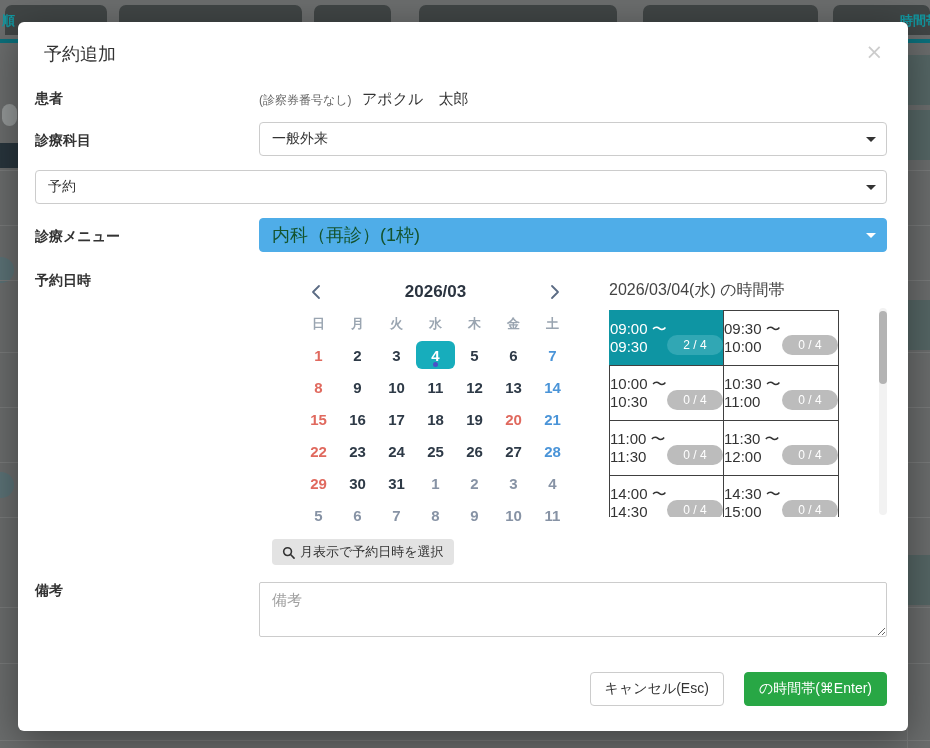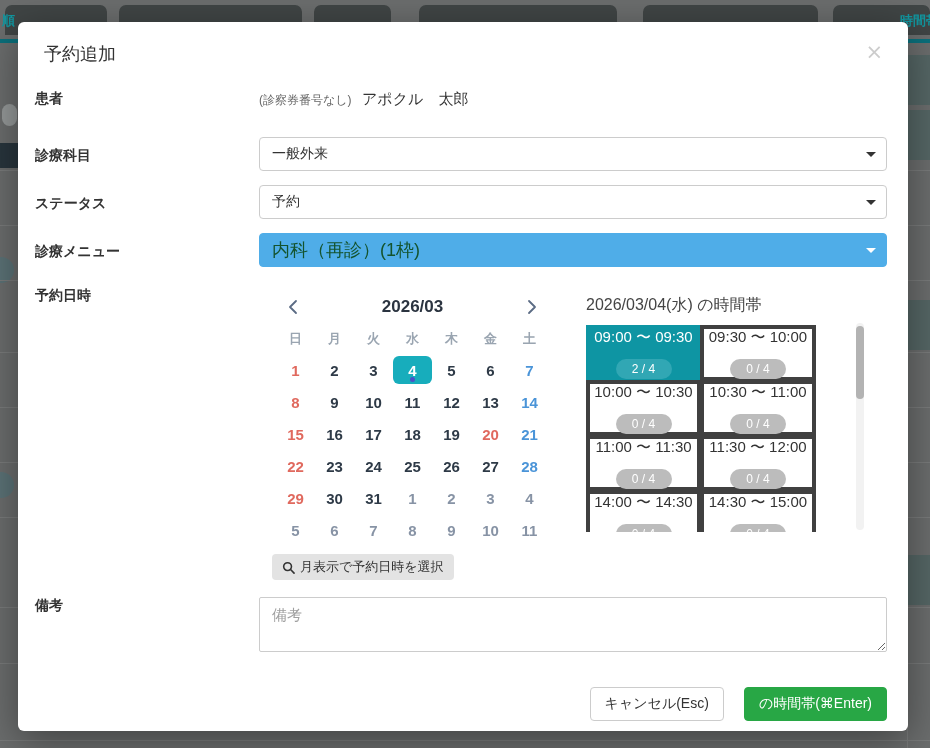--- a/index.html
+++ b/index.html
@@ -44,21 +44,21 @@
   .selectbox { position:relative; height:34px; border:1px solid #ccc; border-radius:4px;
     background:#fff; font-size:14px; color:#333; display:flex; align-items:center;
     padding:0 26px 0 12px; cursor:pointer; }
   .selectbox .caret { position:absolute; right:10px; top:50%; margin-top:-2px;
     width:0; height:0; border-left:5px solid transparent; border-right:5px solid transparent;
     border-top:5px solid #333; }
   .selectbox.blue { background:var(--menu-blue); border-color:var(--menu-blue); color:#14532d; font-size:18px; }
   .selectbox.blue .caret { border-top-color:#fff; }
 
   .dt-row { margin-top:20px; }
-  .dt-panels { display:flex; }
+  .dt-panels { display:flex;justify-content:flex-end; }
 
   
   .calendar { width:327px; padding-top:7px; }
   .cal-inner { width:273px; margin-left:17px; }
   .cal-header { display:flex; align-items:center; justify-content:space-between; height:25px; padding:0 6px; }
   .cal-title { font-size:17px; font-weight:bold; color:#2b3440; }
   .cal-chev { width:22px; height:22px; display:flex; align-items:center; justify-content:center; cursor:pointer; }
   .cal-chev svg { display:block; }
   .cal-weekdays, .cal-grid { display:grid; grid-template-columns:repeat(7,39px); }
   .cal-weekdays { margin-top:12px; }
@@ -73,22 +73,22 @@
   .cal-day.out { color:#8793a5; }
   .cal-day.sel { background:var(--cal-sel); color:#fff; border-radius:6px; }
   .cal-day .dot { position:absolute; bottom:2px; left:50%; margin-left:-2.5px;
     width:5px; height:5px; border-radius:50%; background:#4a52c8; }
 
   
   .slots { position:relative; width:278px; padding-top:8px; }
   .slots-title { font-size:16px; color:#444; }
   .slot-grid { margin-top:9px; width:231px; height:207px; overflow:hidden;
     display:grid; grid-template-columns:repeat(2,115px); grid-auto-rows:55px; }
-  .slot { border:4px solid #404040; background:#fff; margin:0 0 -1px -1px;
-    display:flex; flex-direction:column; align-items:center; justify-content:center;
+  .slot { border:1px solid #404040; background:#fff; margin:0 0 -1px -1px;
+    display:flex; align-items:center; justify-content:center;
     cursor:pointer; }
   .slot:nth-child(odd) { margin-left:0; }
   .slot-time { font-size:15px; color:#333; line-height:18px; }
   .slot-pill { margin-top:13px; min-width:56px; height:20px; line-height:20px;
     text-align:center; border-radius:11px; background:#bcbcbc; color:#fff; font-size:12px; }
   .slot.selected { background:var(--teal); border-color:var(--teal); }
   .slot.selected .slot-time { color:#fff; }
   .slot.selected .slot-pill { background:#31a7b4; }
   .slot-scrollbar { position:absolute; right:0; top:36px; width:8px; height:207px;
     background:#f2f2f2; border-radius:4px; }
@@ -157,32 +157,31 @@
   </div>
 
   <div class="row patient-row">
     <div class="row-label">患者</div>
     <div class="row-field">
       <span class="patient-note">(診察券番号なし)</span>
       <span class="patient-name">アポクル　太郎</span>
     </div>
   </div>
 
-  <div class="row sel-row" style="margin-top:28px;justify-content:space-between;">
+  <div class="row sel-row" style="margin-top:13px;justify-content:space-between;">
     <div class="row-label">診療科目</div>
     <div class="row-field">
       <div class="selectbox">
         <span>一般外来</span>
         <span class="caret"></span>
       </div>
     </div>
   </div>
 
   <div class="row sel-row">
-    <div class="row-label">ステータス</div>
     <div class="row-field">
       <div class="selectbox">
         <span>予約</span>
         <span class="caret"></span>
       </div>
     </div>
   </div>
 
   <div class="row sel-row">
     <div class="row-label">診療メニュー</div>

